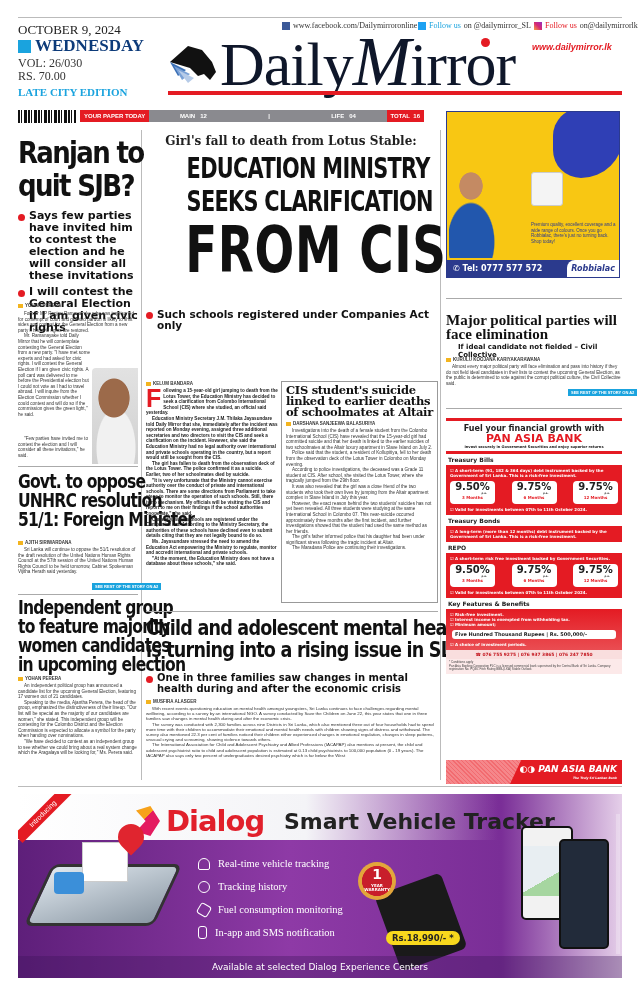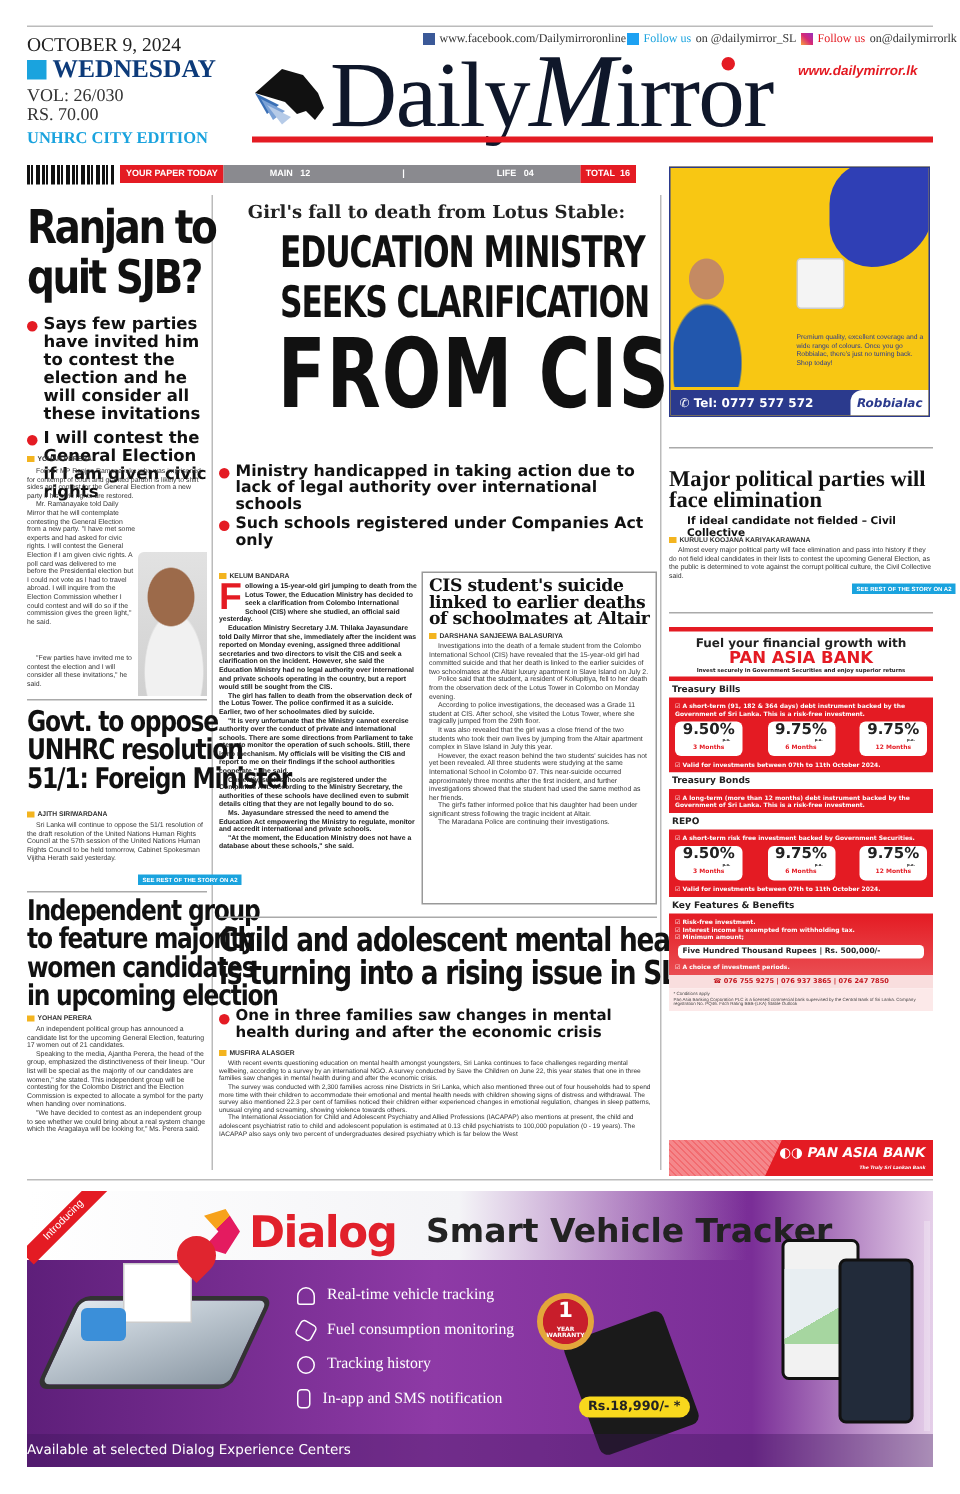--- a/index.html
+++ b/index.html
@@ -98,21 +98,21 @@
   
   .dialog { left: 18px; top: 794px; width: 604px; height: 184px; background: linear-gradient(90deg,#5e1f7a 0%,#8e3aa6 45%,#7a2e97 80%,#e5cfe9 100%); overflow:hidden; }
   .dialog-white { position:absolute; left: 0; top:0; width: 480px; height: 46px; background: linear-gradient(90deg,#fff 0%, #f4f4f7 60%, rgba(255,255,255,0.0) 100%); }
   .intro { position:absolute; left:-10px; top: 14px; width: 70px; height: 12px; background:#e41b23; color:#fff; font-size: 7px; text-align:center; line-height:12px; transform: rotate(-45deg); }
   .dialog-logo { position:absolute; left: 118px; top: 10px; font-family: "DejaVu Sans", sans-serif; font-weight:bold; font-size: 29px; color:#e1202b; letter-spacing: -1px; display:flex; align-items:center; gap: 6px; }
   .dialog-mark { width: 24px; height: 30px; background: linear-gradient(135deg,#f7a21b 0 40%,#e41b60 40% 100%); clip-path: polygon(0 15%,60% 0,100% 50%,60% 100%,0 85%,40% 50%); }
   .dialog-title { position:absolute; left: 266px; top: 15px; font-family: "DejaVu Sans", sans-serif; font-weight:bold; font-size: 22px; color:#222; }
   .dialog-feats { position:absolute; left: 180px; top: 58px; list-style:none; color:#fff; font-family: Liberation Serif, serif; font-size: 10.5px; }
   .dialog-feats li { height: 23px; display:flex; align-items:center; gap: 8px; }
   .feat-ic { width: 12px; height: 12px; border: 1.5px solid #fff; border-radius: 3px; display:inline-block; }
-  .dialog-avail { position:absolute; left: 0; bottom: 0; width: 100%; height: 22px; background: rgba(60,20,90,0.35); color:#fff; font-family: "DejaVu Sans", sans-serif; font-size: 9px; line-height: 22px; }
+  .dialog-avail { position:absolute; left: 0; bottom: 0; width: 100%; height: 22px; background: rgba(60,20,90,0.35); color:#fff; font-family: "DejaVu Sans", sans-serif; font-size: 9px; text-align:center; line-height: 22px; }
   .phone-img { position:absolute; left: 20px; top: 70px; width: 130px; height: 62px; background: linear-gradient(160deg,#dfe7ee,#8b98a4); border: 3px solid #333; border-radius: 8px; transform: skewX(-25deg); }
   .truck { position:absolute; left: 64px; top: 48px; width: 46px; height: 40px; background:#fff; border:1px solid #ccc; }
   .truck-cab { position:absolute; left: 36px; top: 78px; width: 30px; height: 22px; background:#3b8fd9; border-radius: 4px; }
   .pin { position:absolute; left: 100px; top: 30px; width: 26px; height: 26px; background:#e0252f; border-radius: 50% 50% 50% 0; transform: rotate(-45deg); }
   .device { position:absolute; left: 368px; top: 88px; width: 70px; height: 80px; background:#1a1a1a; border-radius: 6px; transform: rotate(-20deg); }
   .warranty { position:absolute; left: 340px; top: 68px; width: 38px; height: 38px; border-radius: 50%; background: radial-gradient(circle,#c81e2b 0 55%,#e3a63b 57% 100%); color:#fff; text-align:center; font-family: "DejaVu Sans", sans-serif; font-weight:bold; font-size: 14px; line-height: 26px; }
   .warranty span { display:block; font-size: 4px; line-height: 4px; }
   .price { position:absolute; left: 368px; top: 137px; background:#f8d81d; color:#222; font-family: "DejaVu Sans", sans-serif; font-weight:bold; font-size: 8.5px; padding: 2px 6px; border-radius: 8px; }
   .app1 { position:absolute; left: 503px; top: 32px; width: 52px; height: 94px; background:#f2f2f2; border: 2px solid #111; border-radius: 5px; }
   .app1 .map { position:absolute; left:0; top: 18px; width:100%; height: 50px; background: linear-gradient(150deg,#e8eef2 0 60%,#a6d6a0 60% 100%); }
@@ -125,21 +125,21 @@
 <div class="abs top-rule"></div>
 <div class="abs date">OCTOBER 9, 2024</div>
 <div class="abs day">
   <span class="day-square"></span>
   <span>WEDNESDAY</span>
 </div>
 <div class="abs vol">
   <div>VOL: 26/030</div>
   <div>RS. 70.00</div>
 </div>
-<div class="abs edition">UNHRC CITY EDITION</div>
+<div class="abs edition">LATE CITY EDITION</div>
 
 <div class="abs social" style="left:282px;">
   <span class="ic" style="background:#3b5998;"></span>
   <span>www.facebook.com/Dailymirroronline</span>
 </div>
 <div class="abs social" style="left:418px;">
   <span class="ic" style="background:#1da1f2;"></span>
   <span style="color:#1aa3de">Follow us</span>
   <span>on @dailymirror_SL</span>
 </div>
@@ -220,21 +220,20 @@
   <p>"We have decided to contest as an independent group to see whether we could bring about a real system change which the Aragalaya will be looking for," Ms. Perera said.</p>
 </div>
 
 <div class="abs kicker">Girl's fall to death from Lotus Stable:</div>
 <div class="abs main-h">
   <span class="l1">EDUCATION MINISTRY</span>
   <span class="l2">SEEKS CLARIFICATION</span>
   <span class="l3">FROM CIS</span>
 </div>
 <ul class="abs bullets c-bul">
-  <li>Ministry handicapped in taking action due to lack of legal authority over international schools</li>
   <li>Such schools registered under Companies Act only</li>
 </ul>
 <div class="abs byline" style="left:146px; top:381px;">KELUM BANDARA</div>
 <div class="abs body-txt" style="left:146px; top:388px; width:132px; font-weight:bold; color:#222;">
   <span class="dropcap">F</span>
   <p style="text-indent:0">ollowing a 15-year-old girl jumping to death from the Lotus Tower, the Education Ministry has decided to seek a clarification from Colombo International School (CIS) where she studied, an official said yesterday.</p>
   <p>Education Ministry Secretary J.M. Thilaka Jayasundare told Daily Mirror that she, immediately after the incident was reported on Monday evening, assigned three additional secretaries and two directors to visit the CIS and seek a clarification on the incident. However, she said the Education Ministry had no legal authority over international and private schools operating in the country, but a report would still be sought from the CIS.</p>
   <p>The girl has fallen to death from the observation deck of the Lotus Tower. The police confirmed it as a suicide. Earlier, two of her schoolmates died by suicide.</p>
   <p>"It is very unfortunate that the Ministry cannot exercise authority over the conduct of private and international schools. There are some directions from Parliament to take steps to monitor the operation of such schools. Still, there is no mechanism. My officials will be visiting the CIS and report to me on their findings if the school authorities cooperate," she said.</p>
   <p>Currently, such schools are registered under the Companies Act. According to the Ministry Secretary, the authorities of these schools have declined even to submit details citing that they are not legally bound to do so.</p>
@@ -385,26 +384,26 @@
   <div class="truck"></div>
   <div class="truck-cab"></div>
   <div class="pin"></div>
 
   <ul class="dialog-feats">
     <li>
         <span class="feat-ic" style="border-radius:50% 50% 2px 2px;"></span>
         <span>Real-time vehicle tracking</span>
       </li>
     <li>
+        <span class="feat-ic" style="border-radius:50%;"></span>
+        <span>Tracking history</span>
+      </li>
+    <li>
         <span class="feat-ic" style="transform:rotate(30deg);"></span>
         <span>Fuel consumption monitoring</span>
-      </li>
-    <li>
-        <span class="feat-ic" style="border-radius:50%;"></span>
-        <span>Tracking history</span>
       </li>
     <li>
         <span class="feat-ic" style="width:9px;height:13px;"></span>
         <span>In-app and SMS notification</span>
       </li>
   </ul>
 
   <div class="device"></div>
   <div class="warranty">
     <span style="font-size:14px; line-height:20px; display:block; padding-top:2px;">1</span>

